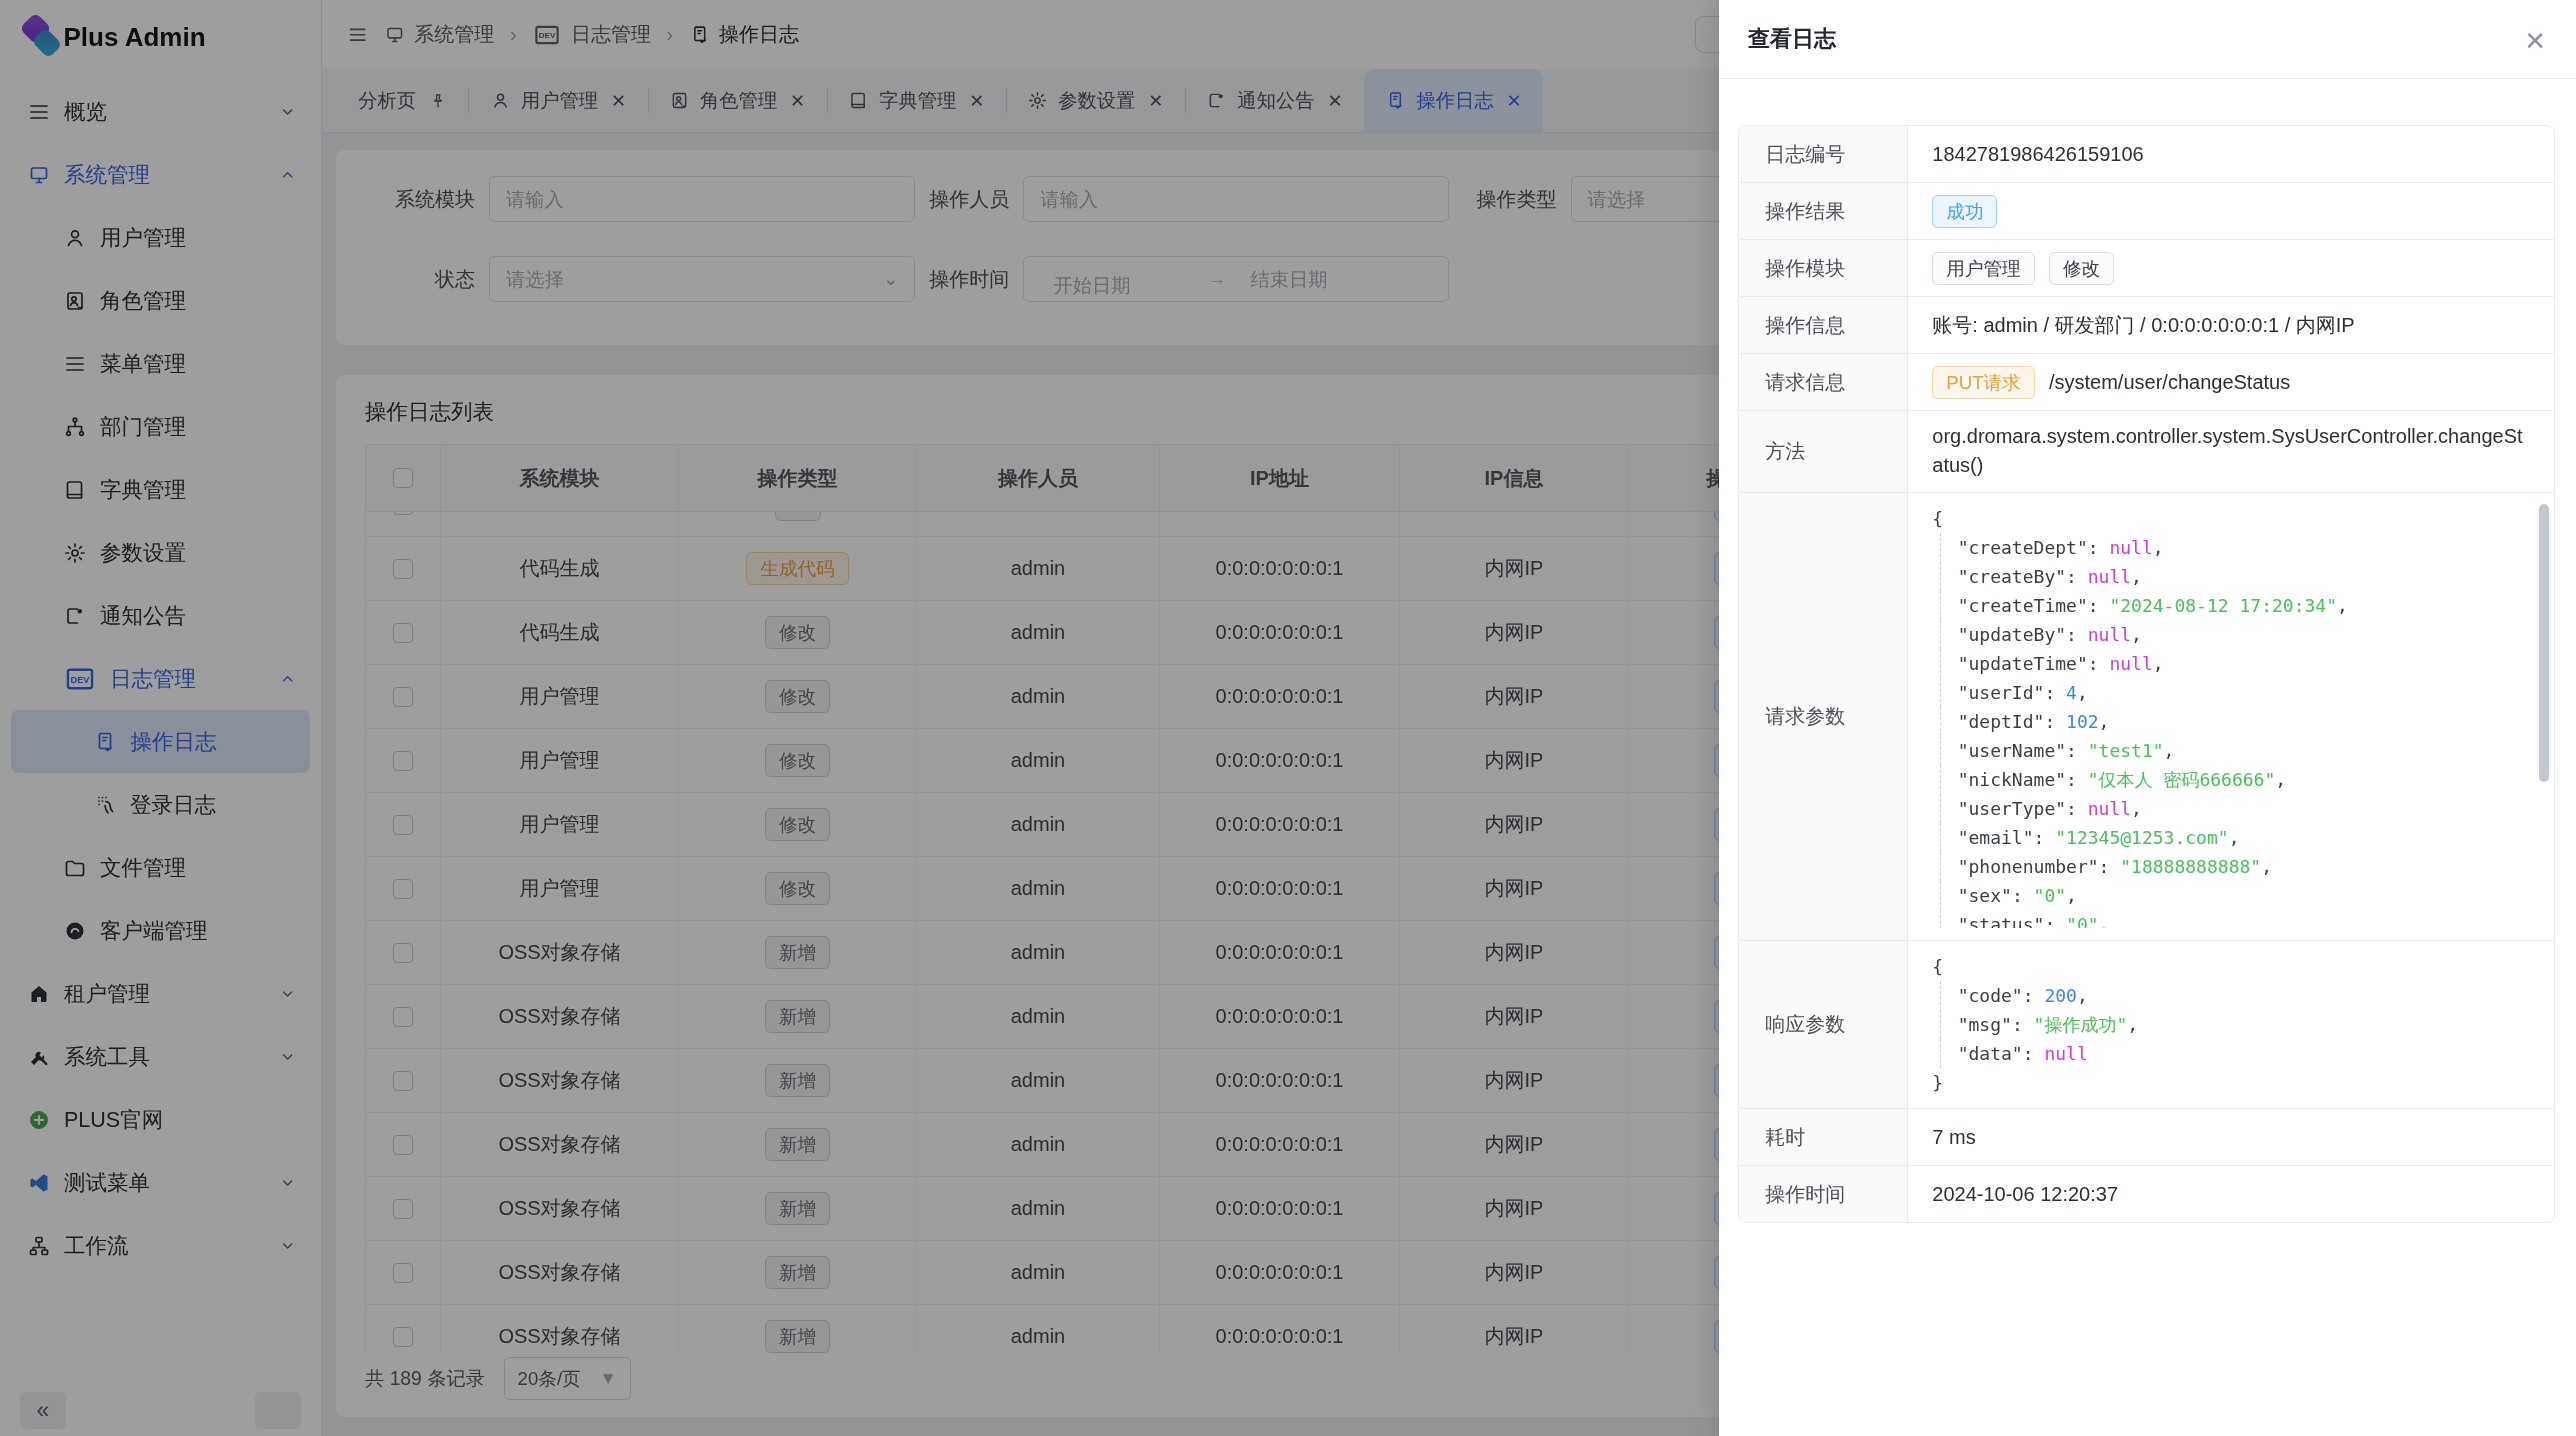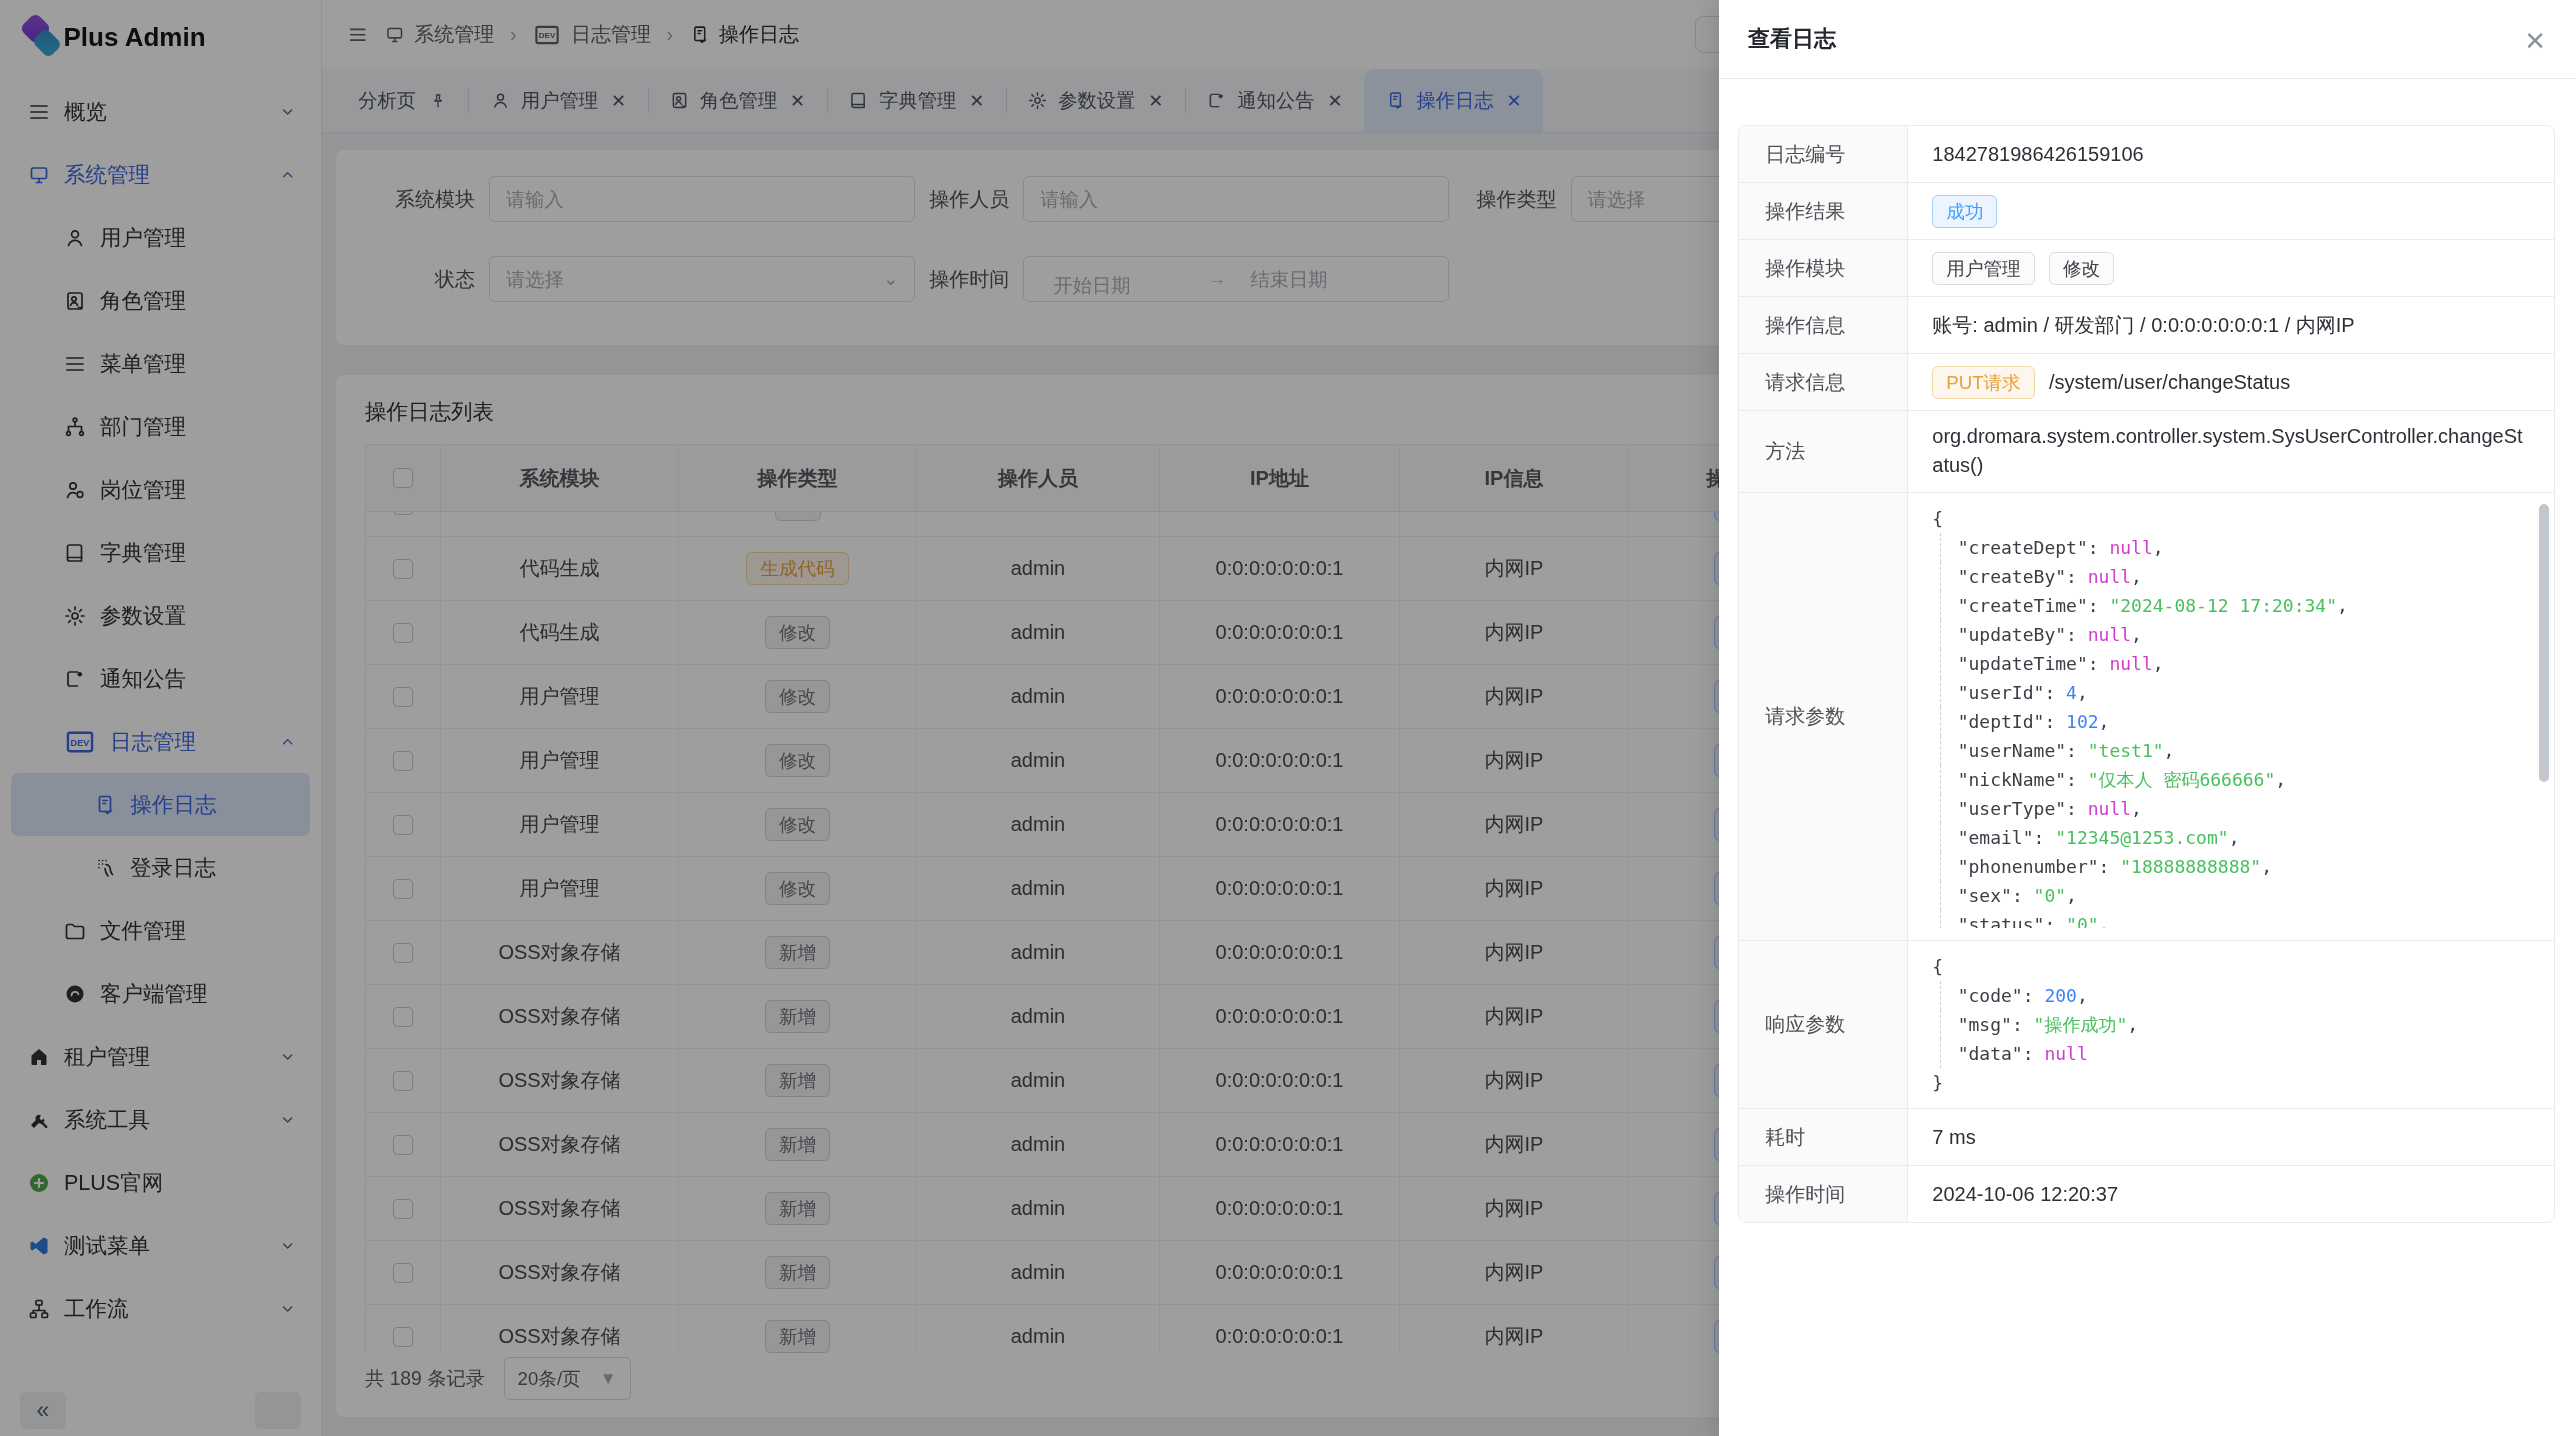--- a/index.html
+++ b/index.html
@@ -175,30 +175,20 @@
             <circle fill="none" stroke="currentColor" stroke-width="1.7" stroke-linecap="round" stroke-linejoin="round" cx="5.5" cy="18.5" r="1.8"></circle>
             <circle fill="none" stroke="currentColor" stroke-width="1.7" stroke-linecap="round" stroke-linejoin="round" cx="18.5" cy="18.5" r="1.8"></circle>
             <path fill="none" stroke="currentColor" stroke-width="1.7" stroke-linecap="round" stroke-linejoin="round" d="M12 7v4.5M12 11.5H5.5v5M12 11.5h6.5v5"></path>
           </svg>
         </span>
         <span class="s-label">部门管理</span>
       </div>
       <div class="s-item lvl2">
         <span class="icon">
           <svg viewBox="0 0 24 24">
-            <circle fill="none" stroke="currentColor" stroke-width="1.7" stroke-linecap="round" stroke-linejoin="round" cx="10" cy="8" r="3.2"></circle>
-            <path fill="none" stroke="currentColor" stroke-width="1.7" stroke-linecap="round" stroke-linejoin="round" d="M4.5 19.5c1.1-3.3 3.2-4.8 5.5-4.8 1 0 2 .2 2.8.8"></path>
-            <circle fill="none" stroke="currentColor" stroke-width="1.7" stroke-linecap="round" stroke-linejoin="round" cx="17" cy="16.5" r="2.8"></circle>
-          </svg>
-        </span>
-        <span class="s-label">岗位管理</span>
-      </div>
-      <div class="s-item lvl2">
-        <span class="icon">
-          <svg viewBox="0 0 24 24">
             <path fill="none" stroke="currentColor" stroke-width="1.7" stroke-linecap="round" stroke-linejoin="round" d="M6.5 4h10a2 2 0 0 1 2 2v14h-12a2 2 0 0 1-2-2V6a2 2 0 0 1 2-2z"></path>
             <path fill="none" stroke="currentColor" stroke-width="1.7" stroke-linecap="round" stroke-linejoin="round" d="M4.5 16.5h14"></path>
           </svg>
         </span>
         <span class="s-label">字典管理</span>
       </div>
       <div class="s-item lvl2">
         <span class="icon">
           <svg viewBox="0 0 24 24">
             <circle fill="none" stroke="currentColor" stroke-width="1.7" stroke-linecap="round" stroke-linejoin="round" cx="12" cy="12" r="3"></circle>

